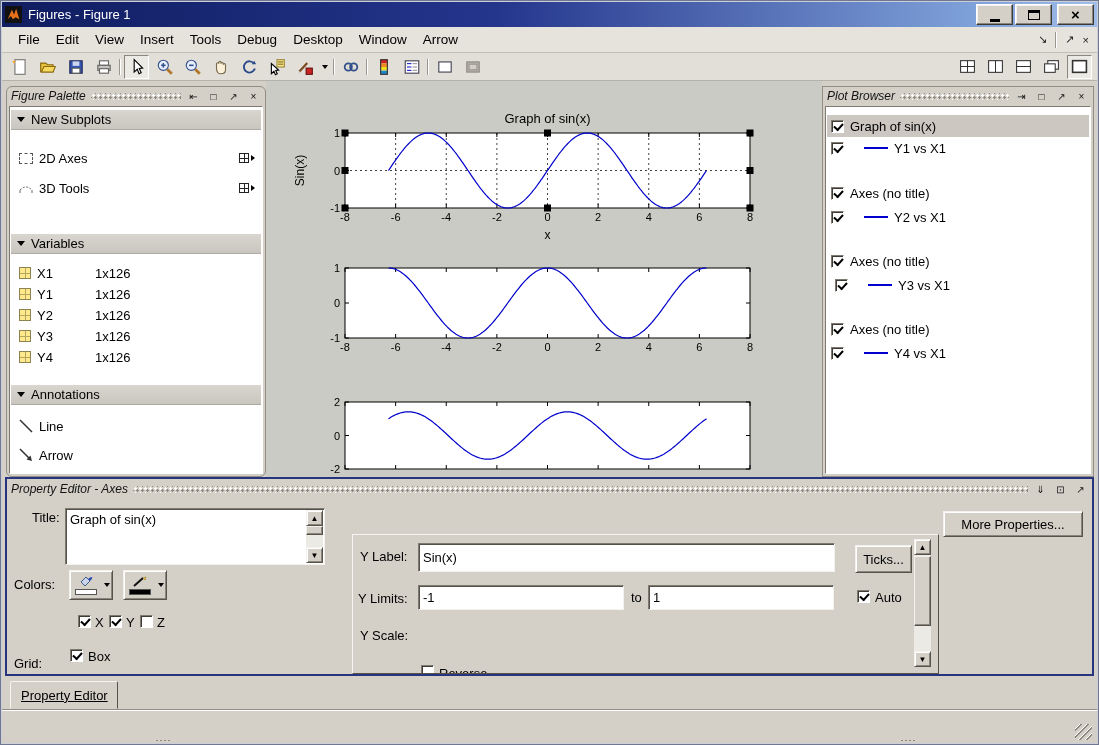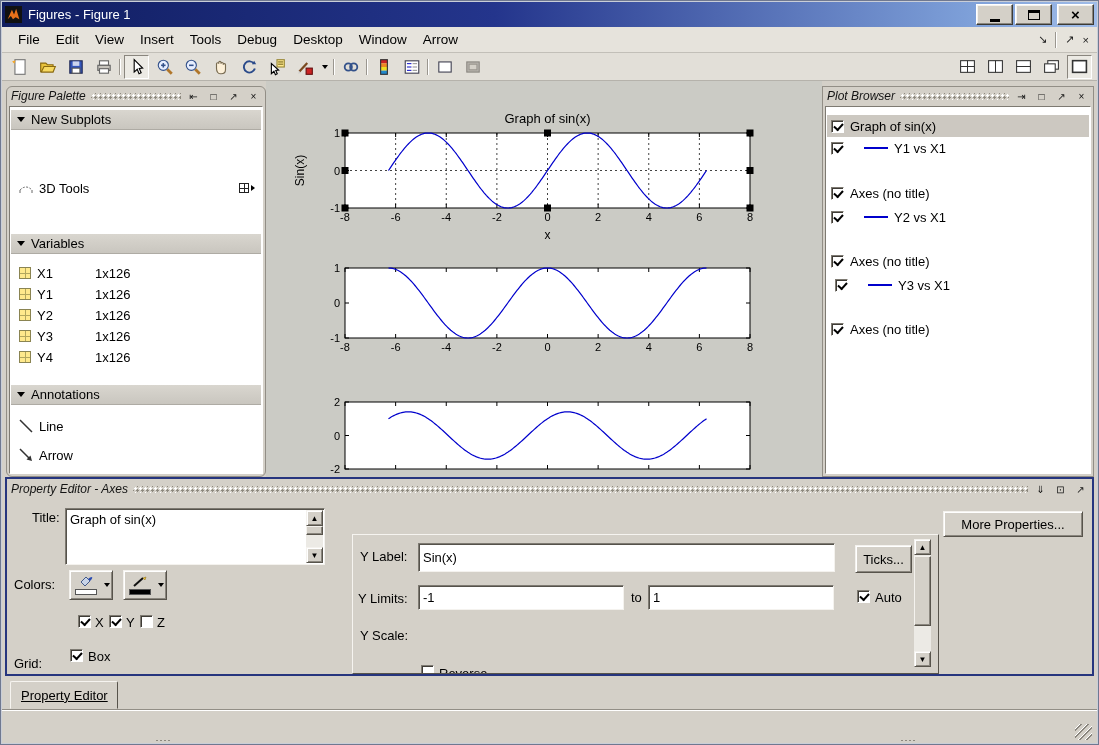--- a/index.html
+++ b/index.html
@@ -443,20 +443,28 @@
       <span class="hicon">⇤</span>
       <span class="hicon">□</span>
       <span class="hicon">↗</span>
       <span class="hicon">×</span>
     </div>
     <div class="pbody">
       <div class="sec" style="top:3px;">
         <div class="tri-down"></div>
         <span>New Subplots</span>
       </div>
+      <div class="row" style="top:40px;">
+        <div class="axes2d"></div>
+        <span>2D Axes</span>
+        <div class="gridpick">
+          <div class="gp-box"></div>
+          <div class="tri-right"></div>
+        </div>
+      </div>
       <div class="row" style="top:70px;">
         <svg width="14" height="12" viewBox="0 0 14 12">
           <path d="M1 8 Q7 2 13 8" fill="none" stroke="#666" stroke-dasharray="2 1.5"></path>
           <line x1="1" y1="8" x2="1" y2="11" stroke="#666"></line>
             <line x1="13" y1="8" x2="13" y2="11" stroke="#666"></line>
         </svg>
         <span>3D Tools</span>
         <div class="gridpick">
           <div class="gp-box"></div>
           <div class="tri-right"></div>
@@ -545,20 +553,25 @@
         <span>Axes (no title)</span>
       </div>
       <div class="row" style="top:167px;padding-left:8px;">
         <span class="cb checked"></span>
         <span class="linesample" style="margin-left:14px;"></span>
         <span>Y3 vs X1</span>
       </div>
       <div class="row" style="top:211px;padding-left:4px;">
         <span class="cb checked"></span>
         <span>Axes (no title)</span>
+      </div>
+      <div class="row" style="top:235px;padding-left:4px;">
+        <span class="cb checked"></span>
+        <span class="linesample" style="margin-left:14px;"></span>
+        <span>Y4 vs X1</span>
       </div>
     </div>
   </div>
 
   <div id="prop-editor" class="abs">
     <div class="phead">
       <span>Property Editor - Axes</span>
       <div class="ptex"></div>
       <span class="hicon">⇓</span>
       <span class="hicon">⊡</span>

